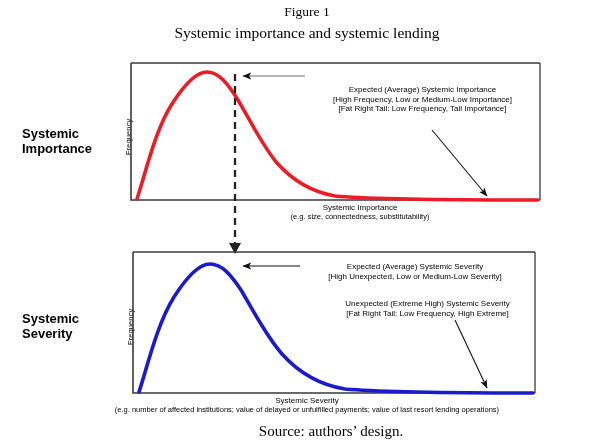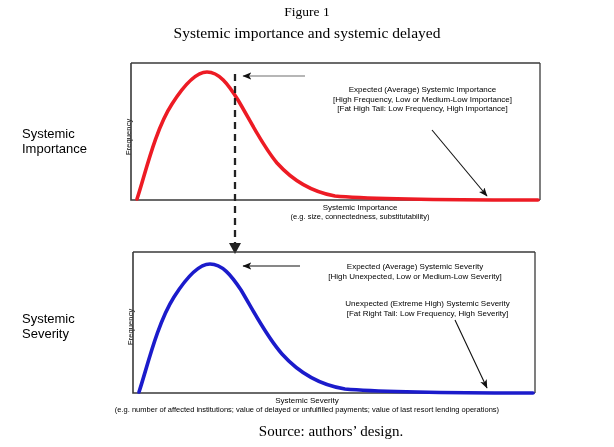--- a/index.html
+++ b/index.html
@@ -44,20 +44,21 @@
     margin-left: 24px;
   }
   .side-label {
     position: absolute;
     text-align: left;
     font-family: "Liberation Sans", sans-serif;
     font-size: 13px;
     line-height: 15px;
     color: #000000;
     white-space: pre-line;
+    font-weight: bold;
   }
   #side-label-importance { left: 22px; top: 126px; }
   #side-label-severity   { left: 22px; top: 311px; }
 
   .axis-y-title {
     position: absolute;
     font-family: "Liberation Sans", sans-serif;
     font-size: 7.5px;
     color: #000000;
     transform: rotate(-90deg);
@@ -94,21 +95,21 @@
     white-space: nowrap;
   }
   .cap-strong { font-size: 8px; }
 </style>
 </head>
 <body>
 
 <div id="figure-root">
 
   <div class="title-line1">Figure 1</div>
-  <div class="title-line2">Systemic importance and systemic delayed</div>
+  <div class="title-line2">Systemic importance and systemic lending</div>
 
   <div class="side-label" id="side-label-importance">Systemic
 Importance</div>
   <div class="side-label" id="side-label-severity">Systemic
 Severity</div>
 
   <div class="axis-y-title" id="ytitle-top">Frequency</div>
   <div class="axis-y-title" id="ytitle-bottom">Frequency</div>
 
   <svg class="svg-layer" viewBox="0 0 614 447">
@@ -153,36 +154,36 @@
       <line x1="455" y1="320" x2="487" y2="388" stroke="#111111" stroke-width="1.1" marker-end="url(#arrowBlack)"></line>
     </g>
   </svg>
 
   <div class="anno anno-c" style="left:305px; top:71px; width:235px;margin-top:14px;">
     <div>Expected (Average) Systemic Importance</div>
     <div>[High Frequency, Low or Medium-Low Importance]</div>
   </div>
 
   <div class="anno anno-c" style="left:305px; top:104px; width:235px;">
-    <div>[Fat High Tail: Low Frequency, High Importance]</div>
+    <div>[Fat Right Tail: Low Frequency, Tail Importance]</div>
   </div>
 
   <div class="axis-caption" style="left:240px; top:203px; width:240px;">
     <div class="cap-strong">Systemic Importance</div>
     <div>(e.g. size, connectedness, substitutability)</div>
   </div>
 
   <div class="anno anno-c" style="left:300px; top:262px; width:230px;">
     <div>Expected (Average) Systemic Severity</div>
     <div>[High Unexpected, Low or Medium-Low Severity]</div>
   </div>
 
   <div class="anno anno-c" style="left:320px; top:299px; width:215px;">
     <div>Unexpected (Extreme High) Systemic Severity</div>
-    <div>[Fat Right Tail: Low Frequency, High Severity]</div>
+    <div>[Fat Right Tail: Low Frequency, High Extreme]</div>
   </div>
 
   <div class="axis-caption" style="left:7px; top:396px; width:600px;">
     <div class="cap-strong">Systemic Severity</div>
     <div>(e.g. number of affected institutions; value of delayed or unfulfilled payments; value of last resort lending operations)</div>
   </div>
 
   <div class="source-line">Source: authors’ design.</div>
 
 </div>

